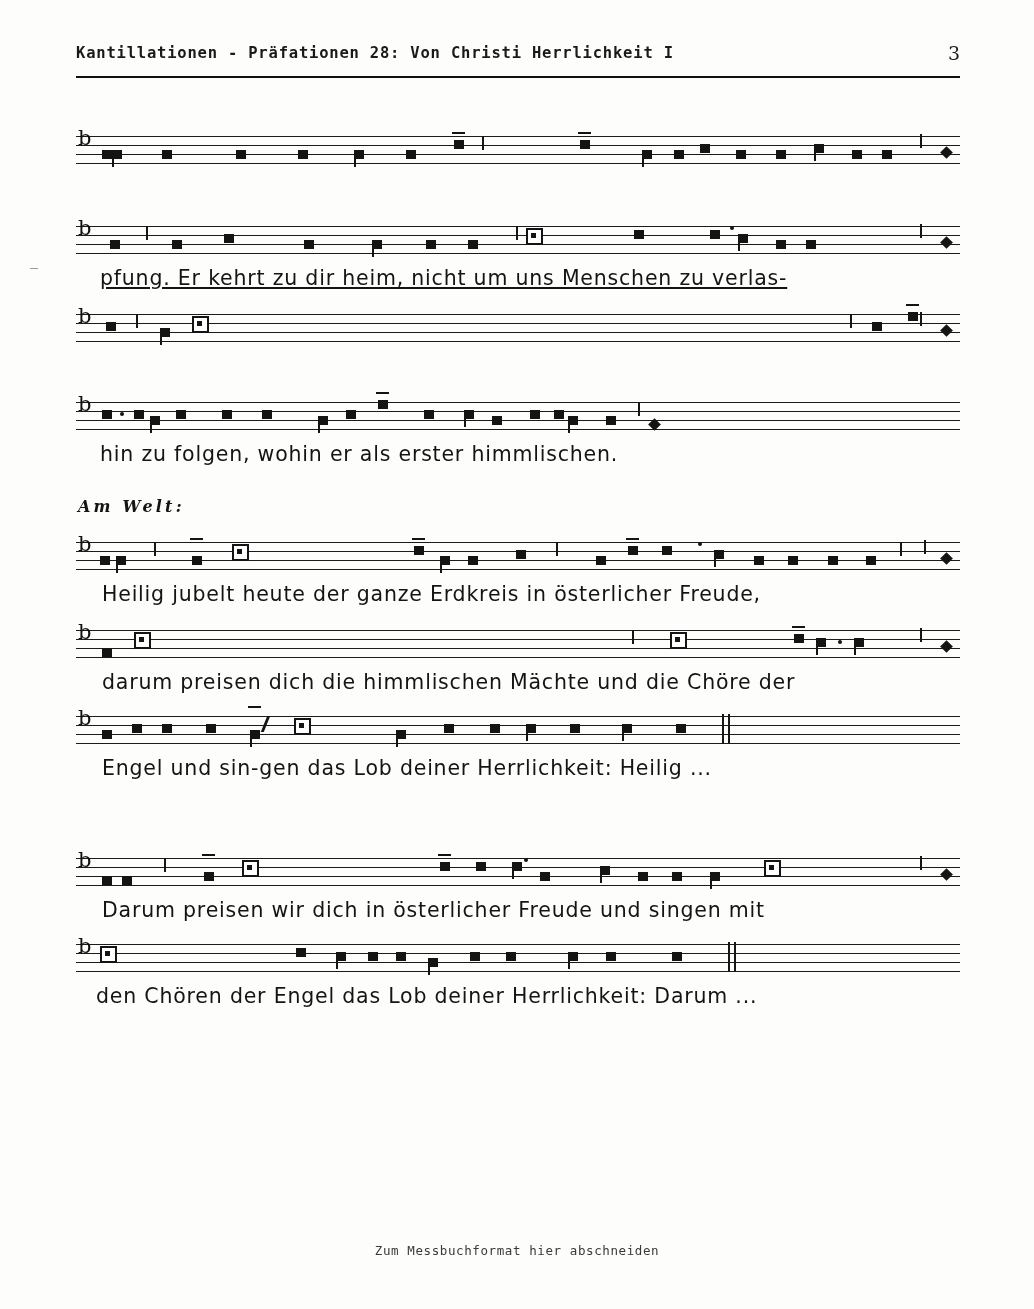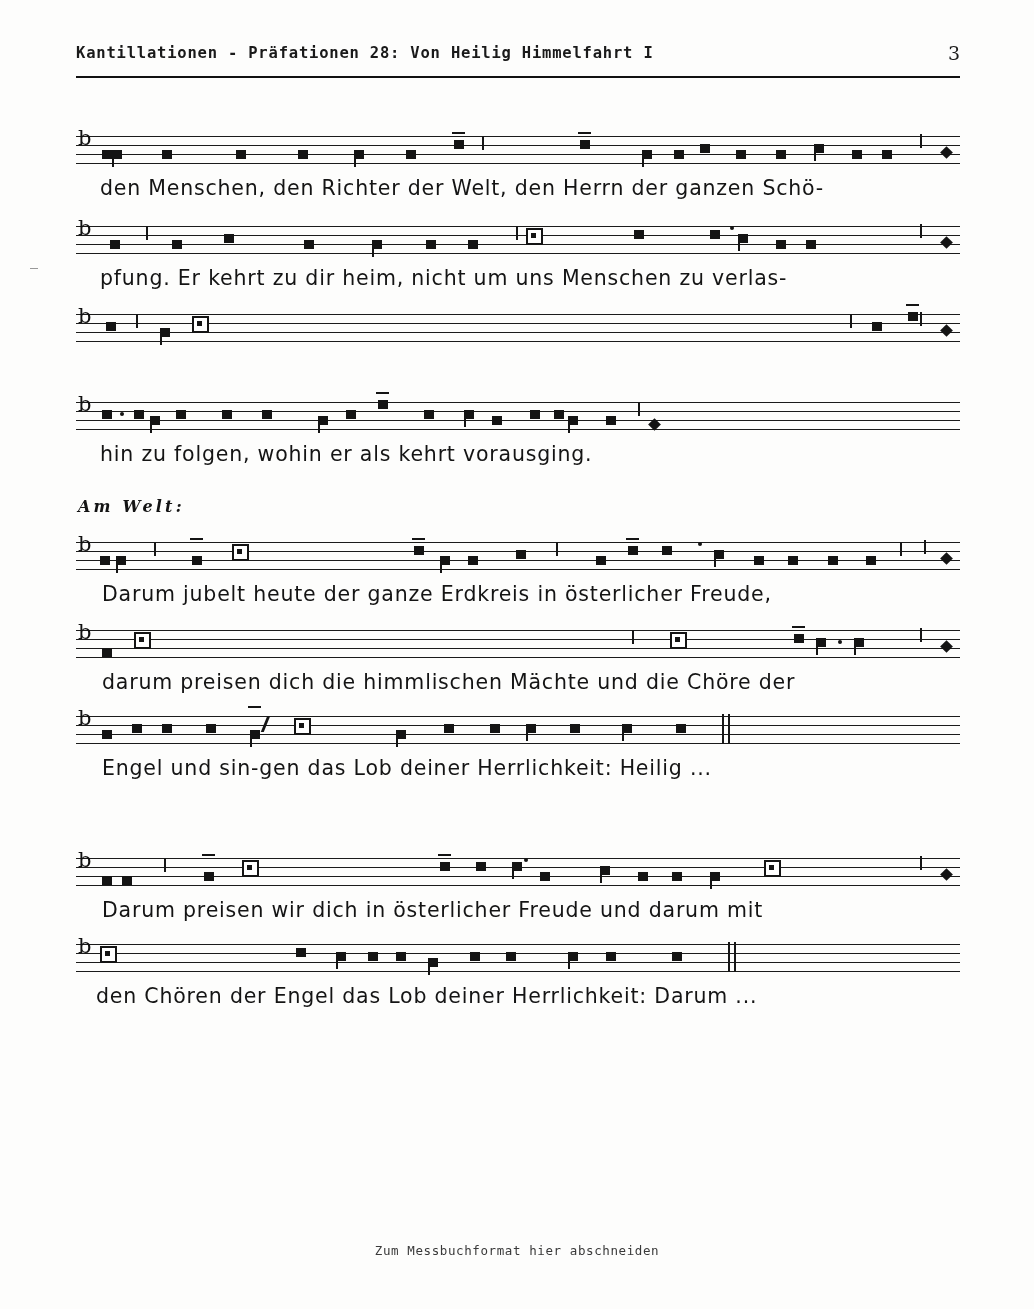--- a/index.html
+++ b/index.html
@@ -216,21 +216,21 @@
   }
 </style>
 </head>
 <body>
 
 <div class="page">
 
   <div class="margin-tick"></div>
 
   <div class="header">
-    <div class="header-title">Kantillationen - Präfationen 28: Von Heilig Himmelfahrt I</div>
+    <div class="header-title">Kantillationen - Präfationen 28: Von Christi Herrlichkeit I</div>
     <div class="header-page">3</div>
     <div class="header-rule"></div>
   </div>
 
   <div class="system" style="top:126px;">
     <div class="staff">
       <div class="line l1"></div>
       <div class="line l2"></div>
       <div class="line l3"></div>
       <div class="line l4"></div>
@@ -252,21 +252,20 @@
       <div class="nt" style="left:598px; top:24px;"></div>
       <div class="nt" style="left:624px; top:18px;"></div>
       <div class="nt" style="left:660px; top:24px;"></div>
       <div class="nt" style="left:700px; top:24px;"></div>
       <div class="nt stem" style="left:738px; top:18px;"></div>
       <div class="nt" style="left:776px; top:24px;"></div>
       <div class="nt" style="left:806px; top:24px;"></div>
       <div class="bar half" style="left:844px; top:8px;"></div>
       <div class="custos" style="left:866px; top:22px;"></div>
     </div>
-    <div class="lyric" style="left:24px; top:50px;">den Menschen, den Richter der Welt, den Herrn der ganzen Schö-</div>
   </div>
 
   <div class="system" style="top:216px;">
     <div class="staff">
       <div class="line l1"></div>
       <div class="line l2"></div>
       <div class="line l3"></div>
       <div class="line l4"></div>
       <div class="clef">b</div>
 
@@ -282,21 +281,21 @@
       <div class="sq" style="left:450px; top:12px;"></div>
       <div class="nt" style="left:558px; top:14px;"></div>
       <div class="nt" style="left:634px; top:14px;"></div>
       <div class="dot" style="left:654px; top:10px;"></div>
       <div class="nt stem" style="left:662px; top:18px;"></div>
       <div class="nt" style="left:700px; top:24px;"></div>
       <div class="nt" style="left:730px; top:24px;"></div>
       <div class="bar half" style="left:844px; top:8px;"></div>
       <div class="custos" style="left:866px; top:22px;"></div>
     </div>
-    <div class="lyric" style="left:24px; top:50px;">pfung. Er kehrt zu dir heim, nicht um uns Menschen zu verlas-</div>
+    <div class="lyric" style="left:24px; top:50px;text-decoration:underline;">pfung. Er kehrt zu dir heim, nicht um uns Menschen zu verlas-</div>
   </div>
 
   <div class="system" style="top:304px;">
     <div class="staff">
       <div class="line l1"></div>
       <div class="line l2"></div>
       <div class="line l3"></div>
       <div class="line l4"></div>
       <div class="clef">b</div>
 
@@ -335,21 +334,21 @@
       <div class="nt" style="left:348px; top:18px;"></div>
       <div class="nt stem" style="left:388px; top:18px;"></div>
       <div class="nt" style="left:416px; top:24px;"></div>
       <div class="nt" style="left:454px; top:18px;"></div>
       <div class="nt" style="left:478px; top:18px;"></div>
       <div class="nt stem" style="left:492px; top:24px;"></div>
       <div class="nt" style="left:530px; top:24px;"></div>
       <div class="bar half" style="left:562px; top:10px;"></div>
       <div class="custos" style="left:574px; top:28px;"></div>
     </div>
-    <div class="lyric" style="left:24px; top:50px;">hin zu folgen, wohin er als kehrt vorausging.</div>
+    <div class="lyric" style="left:24px; top:50px;">hin zu folgen, wohin er als erster himmlischen.</div>
   </div>
 
   <div class="rubric" style="top:497px;">Am  Welt:</div>
 
   <div class="system" style="top:532px;">
     <div class="staff">
       <div class="line l1"></div>
       <div class="line l2"></div>
       <div class="line l3"></div>
       <div class="line l4"></div>
@@ -374,21 +373,21 @@
       <div class="dot" style="left:622px; top:10px;"></div>
       <div class="nt stem" style="left:638px; top:18px;"></div>
       <div class="nt" style="left:678px; top:24px;"></div>
       <div class="nt" style="left:712px; top:24px;"></div>
       <div class="nt" style="left:752px; top:24px;"></div>
       <div class="nt" style="left:790px; top:24px;"></div>
       <div class="bar half" style="left:824px; top:10px;"></div>
       <div class="bar half" style="left:848px; top:8px;"></div>
       <div class="custos" style="left:866px; top:22px;"></div>
     </div>
-    <div class="lyric" style="left:26px; top:50px;">Darum jubelt heute der ganze Erdkreis  in österlicher Freude,</div>
+    <div class="lyric" style="left:26px; top:50px;">Heilig jubelt heute der ganze Erdkreis  in österlicher Freude,</div>
   </div>
 
   <div class="system" style="top:620px;">
     <div class="staff">
       <div class="line l1"></div>
       <div class="line l2"></div>
       <div class="line l3"></div>
       <div class="line l4"></div>
       <div class="clef">b</div>
 
@@ -458,21 +457,21 @@
       <div class="nt stem" style="left:436px; top:14px;"></div>
       <div class="nt" style="left:464px; top:24px;"></div>
       <div class="nt stem" style="left:524px; top:18px;"></div>
       <div class="nt" style="left:562px; top:24px;"></div>
       <div class="nt" style="left:596px; top:24px;"></div>
       <div class="nt stem" style="left:634px; top:24px;"></div>
       <div class="sq" style="left:688px; top:12px;"></div>
       <div class="bar half" style="left:844px; top:8px;"></div>
       <div class="custos" style="left:866px; top:22px;"></div>
     </div>
-    <div class="lyric" style="left:26px; top:50px;">Darum preisen wir dich in österlicher Freude  und darum mit</div>
+    <div class="lyric" style="left:26px; top:50px;">Darum preisen wir dich in österlicher Freude  und singen mit</div>
   </div>
 
   <div class="system" style="top:934px;">
     <div class="staff">
       <div class="line l1"></div>
       <div class="line l2"></div>
       <div class="line l3"></div>
       <div class="line l4"></div>
       <div class="clef">b</div>
 

